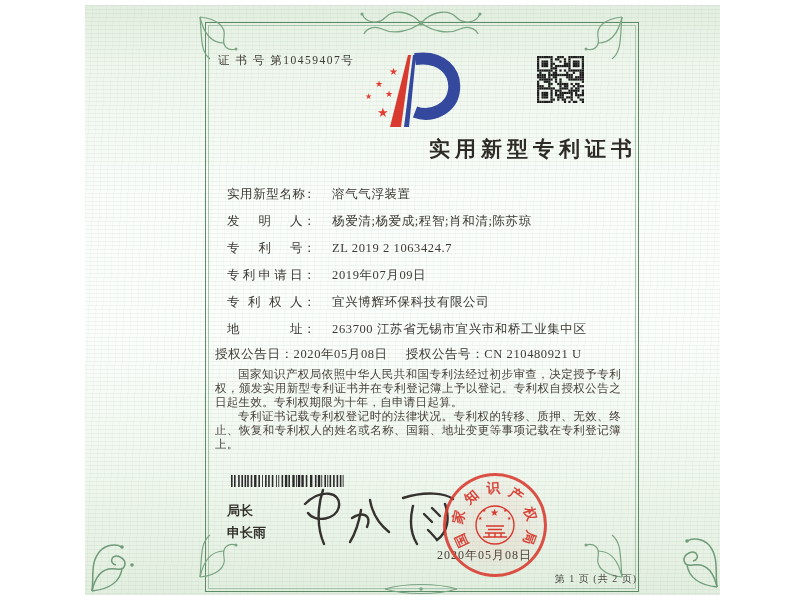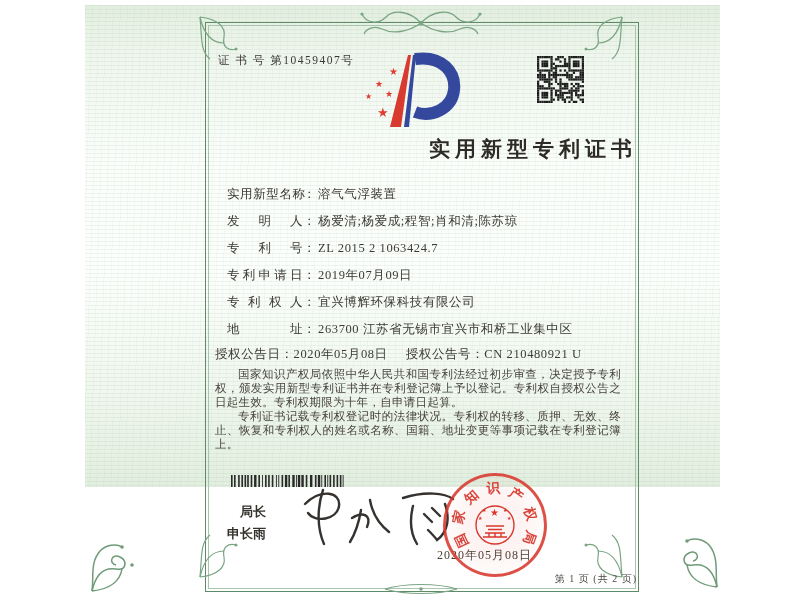--- a/index.html
+++ b/index.html
@@ -1,52 +1,52 @@
 <!DOCTYPE html>
 <html><head>
 <meta charset="utf-8">
 <style>
   html,body{margin:0;padding:0;background:#ffffff;}
   .page{position:relative;width:800px;height:600px;background:#ffffff;overflow:hidden;
         font-family:"Liberation Serif","DejaVu Serif",serif;}
   
-  .paper{position:absolute;left:85px;top:5px;width:635px;height:482px;
+  .paper{position:absolute;left:85px;top:5px;width:635px;height:590px;
          background:linear-gradient(180deg,#e2eedf 0%,#eff6ed 10%,#fafdfa 32%,#fcfefc 55%,#f0f7ee 80%,#e2eedf 100%);}
   .paper::before{content:"";position:absolute;inset:0;
          background:repeating-linear-gradient(180deg,rgba(116,158,122,0.10) 0 1px,transparent 1px 4px),
                     repeating-linear-gradient(92deg,rgba(116,158,122,0.05) 0 1px,transparent 1px 7px);
          pointer-events:none;}
   
   .frame{position:absolute;left:120px;top:17px;width:432px;height:568px;border:1.5px solid #5f8a68;}
   .frame-inner{position:absolute;inset:2px;border:1px solid #a7c6ad;}
 
   .cert-number{position:absolute;left:133px;top:48px;font-size:11.5px;letter-spacing:1.5px;color:#3c3933;}
 
   .logo{position:absolute;left:278px;top:46px;width:100px;height:84px;}
   .qr{position:absolute;left:452px;top:51px;width:47px;height:47px;}
 
   .title{position:absolute;left:120px;top:130px;width:432px;text-align:right;
          font-size:21px;font-weight:700;letter-spacing:5px;color:#2e2b26;}
 
   .fields{position:absolute;left:142px;top:182px;font-size:12.5px;color:#3d3a35;letter-spacing:.6px;}
   .field-row{height:14px;line-height:14px;margin-bottom:13px;white-space:nowrap;}
   .flabel{display:inline-block;width:76px;text-align:justify;text-align-last:justify;}
-  .fvalue{margin-left:2px;text-align:center;}
+  .fvalue{margin-left:16px;text-align:center;}
 
   .grant-line{position:absolute;left:130px;top:341px;font-size:12.5px;color:#3d3a35;letter-spacing:.6px;white-space:nowrap;}
   .grant-no{margin-left:18px;}
 
   .paras{position:absolute;left:130px;top:362px;width:406px;}
   .paras p{margin:0;text-indent:2em;font-size:11.5px;line-height:14px;letter-spacing:.3px;
            color:#49443d;text-align:justify;}
 
   .barcode{position:absolute;left:145px;top:470px;width:116px;height:12px;}
 
-  .signer{position:absolute;left:142px;top:496px;font-family:Liberation Serif, serif;
-          font-weight:700;font-size:13px;color:#34322d;line-height:22px;text-align:right;}
+  .signer{position:absolute;left:142px;top:496px;font-family:Liberation Mono, monospace;
+          font-weight:700;font-size:13px;color:#34322d;line-height:22px;}
   .signature{position:absolute;left:208px;top:477px;width:172px;height:74px;}
 
   .seal{position:absolute;left:358px;top:468px;width:98px;height:98px;border-radius:50%;
         border:3.5px solid rgba(216,56,45,.88);
         background:radial-gradient(circle,rgba(231,85,72,.07) 40%,rgba(231,85,72,.02) 70%,transparent 72%);}
   .seal-char{position:absolute;left:calc(50% - 7px);top:calc(50% - 8px);width:14px;height:16px;
         line-height:16px;text-align:center;font-size:13.5px;font-weight:700;color:rgba(214,52,41,.92);}
   .emblem{position:absolute;left:50%;top:50%;transform:translate(-50%,-50%);}
   .issue-date{position:absolute;left:352px;top:542px;font-size:12px;letter-spacing:1px;color:#4a4037;}
 
@@ -413,21 +413,21 @@
     <div class="title">实用新型专利证书</div>
 
     <div class="fields">
       <div class="field-row">
         <span class="flabel">实用新型名称</span><span>：</span><span class="fvalue">溶气气浮装置</span>
       </div>
       <div class="field-row">
         <span class="flabel">发明人</span><span>：</span><span class="fvalue">杨爱清;杨爱成;程智;肖和清;陈苏琼</span>
       </div>
       <div class="field-row">
-        <span class="flabel">专利号</span><span>：</span><span class="fvalue">ZL 2015 2 1063424.7</span>
+        <span class="flabel">专利号</span><span>：</span><span class="fvalue">ZL 2019 2 1063424.7</span>
       </div>
       <div class="field-row">
         <span class="flabel">专利申请日</span><span>：</span><span class="fvalue">2019年07月09日</span>
       </div>
       <div class="field-row">
         <span class="flabel">专利权人</span><span>：</span><span class="fvalue">宜兴博辉环保科技有限公司</span>
       </div>
       <div class="field-row">
         <span class="flabel">地址</span><span>：</span><span class="fvalue">263700 江苏省无锡市宜兴市和桥工业集中区</span>
       </div>

